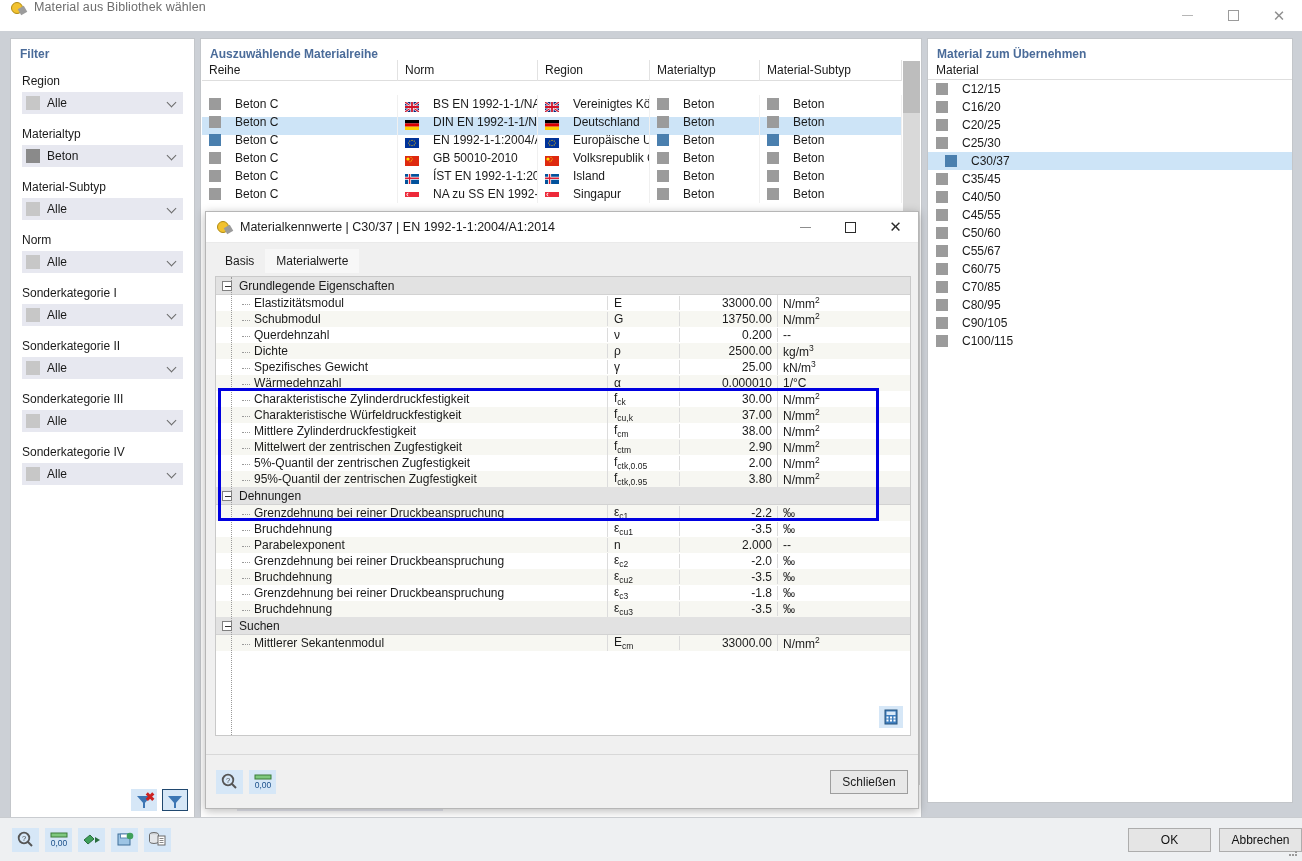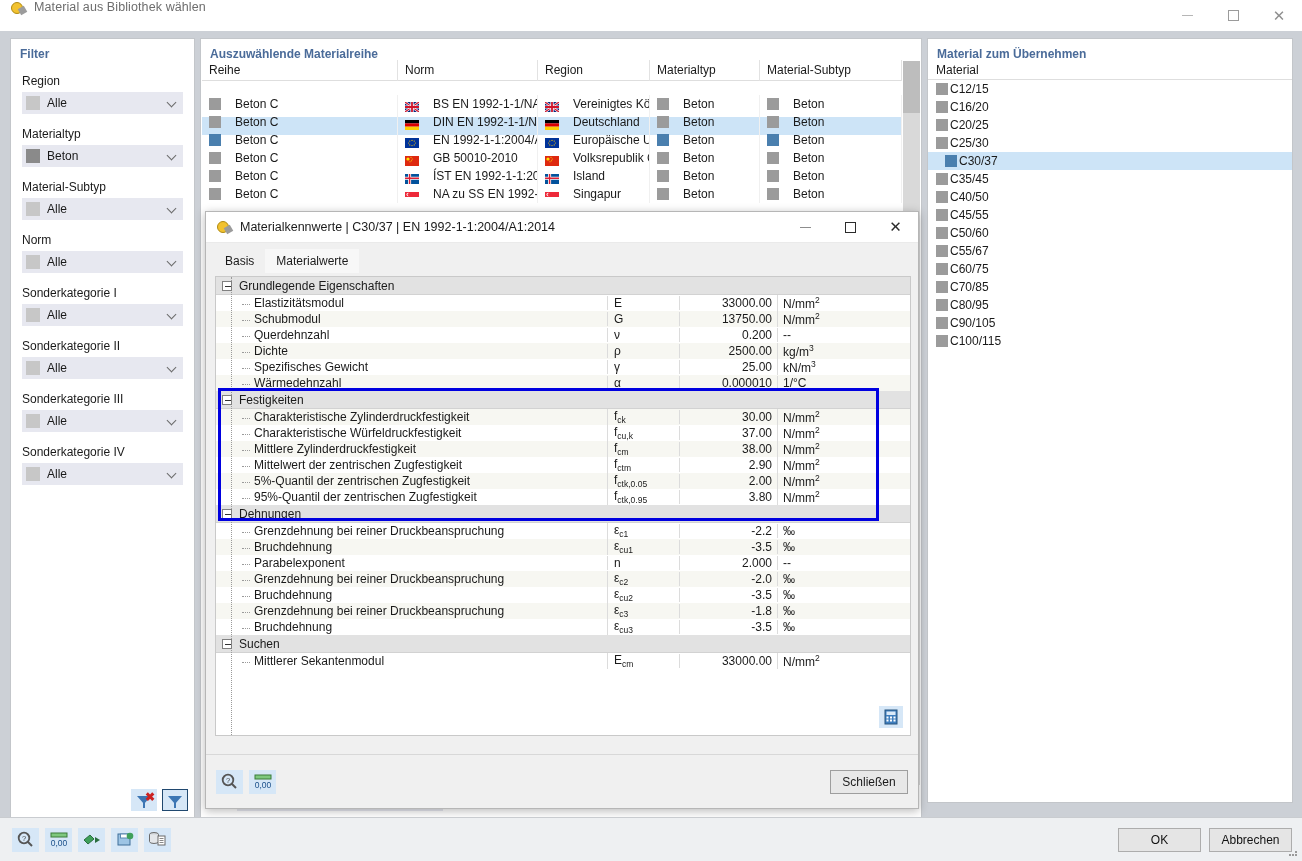--- a/index.html
+++ b/index.html
@@ -135,36 +135,36 @@
   }
 
   
   .right-panel {
     position: absolute; left: 927px; top: 7px; width: 366px; height: 765px;
     background: #ffffff; border: 1px solid #c3c6ca;
   }
   .mat-head {
     font-size: 12px; color: #1a1a1a; padding: 2px 0 2px 8px; border-bottom: 1px solid #dedede;
   }
-  .mrow { display: flex; align-items: center; height: 18px; padding-left: 8px; gap: 2px; font-size: 12px; }
+  .mrow { display: flex; align-items: center; height: 18px; padding-left: 8px; gap: 14px; font-size: 12px; }
   .mrow.sel { background: #cde4f7; padding-left: 17px; }
   .mrow.sel .sq { background: #4a7fae; }
 
   
   .bottom-bar {
     position: absolute; left: 0; bottom: 0; width: 1302px; height: 44px;
     background: #eef0f2; border-top: 1px solid #c9ccd0;
     display: flex; align-items: center;
   }
   .bb-tools { display: flex; gap: 6px; margin-left: 12px; }
   .bb-btn {
     width: 27px; height: 24px; background: #d6e7f7; display: flex;
     align-items: center; justify-content: center; position: relative;
   }
-  .bb-right { margin-left: auto; display: flex; gap: 8px; margin-right: 10px; }
+  .bb-right { margin-left: auto; display: flex; gap: 8px; }
   .dlg-btn {
     min-width: 83px; height: 24px; background: #e5e5e5; border: 1px solid #adadad;
     font-family: "Liberation Sans", sans-serif; font-size: 12px; color: #111;
     display: flex; align-items: center; justify-content: center;
   }
   .resize-grip { position: absolute; right: 3px; bottom: 3px; width: 12px; height: 12px; }
 
   
   .dialog {
     position: absolute; left: 205px; top: 180px; width: 714px; height: 598px;
@@ -717,24 +717,20 @@
               <div class="pname">Spezifisches Gewicht</div>
               <div class="psym">γ</div>
               <div class="pval">25.00</div>
               <div class="punit">kN/m<sup>3</sup></div>
             </div>
             <div class="prow">
               <div class="pname">Wärmedehnzahl</div>
               <div class="psym">α</div>
               <div class="pval">0.000010</div>
               <div class="punit">1/°C</div>
-            </div>
-            <div class="sect-header">
-              <span class="expander"></span>
-              <span>Festigkeiten</span>
             </div>
             <div class="prow">
               <div class="pname">Charakteristische Zylinderdruckfestigkeit</div>
               <div class="psym">f<sub>ck</sub></div>
               <div class="pval">30.00</div>
               <div class="punit">N/mm<sup>2</sup></div>
             </div>
             <div class="prow">
               <div class="pname">Charakteristische Würfeldruckfestigkeit</div>
               <div class="psym">f<sub>cu,k</sub></div>

